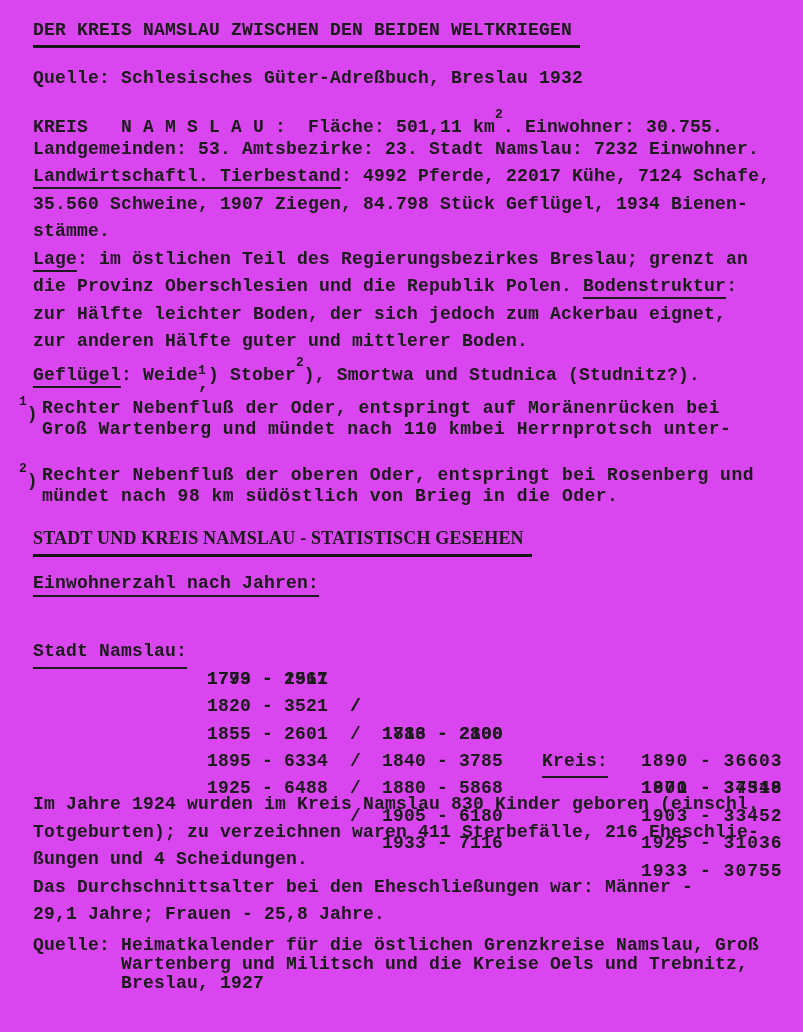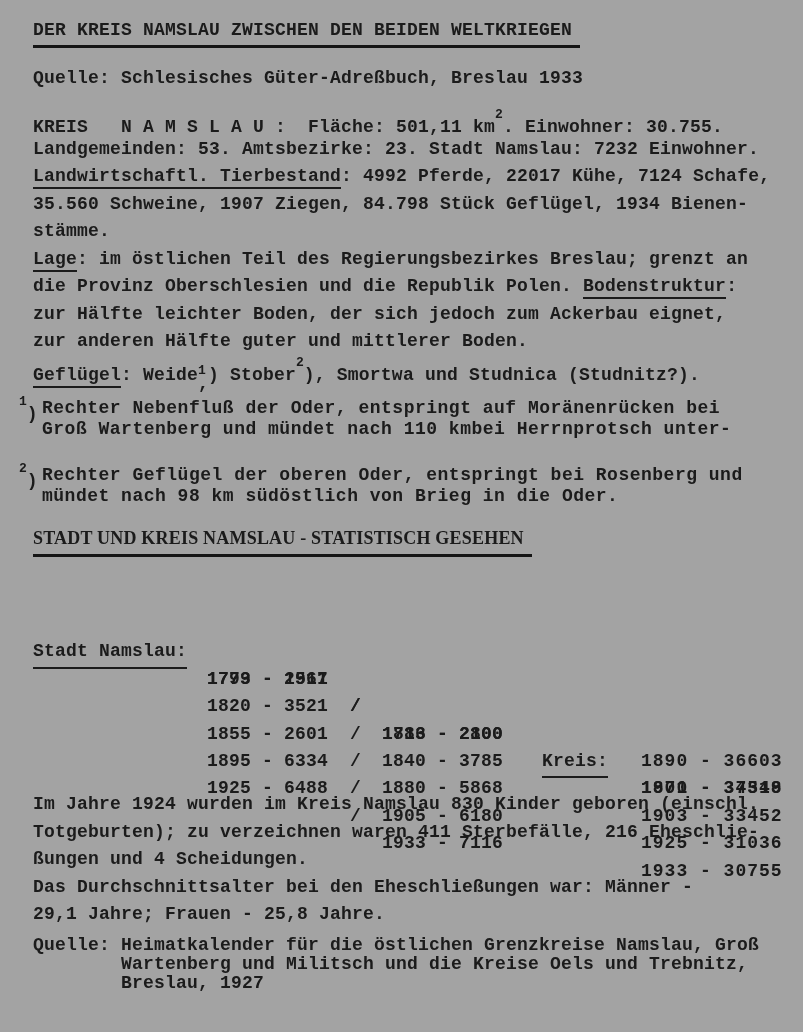--- a/index.html
+++ b/index.html
@@ -1,20 +1,20 @@
 <!DOCTYPE html>
 <html><head>
 <meta charset="utf-8">
 <style>
   html,body { margin:0; padding:0; background:#e8e8e6; }
   .page {
     position:relative;
     width:803px; height:1032px;
     margin:0 auto;
-    background:#a3a3a3;
+    background:#d946ef;
     color:#1b1b1b;
     font-family:"Liberation Mono","DejaVu Sans Mono",monospace;
     font-weight:bold;
     font-size:18px;
     letter-spacing:0.2px;
     overflow:hidden;
   }
   .abs { position:absolute; }
   .pre { white-space:pre; }
   
@@ -53,21 +53,21 @@
 </style>
 </head>
 <body>
 
 <div class="page">
 
   <div class="abs" style="left:33px; top:20px;">
     <span class="headline">DER KREIS NAMSLAU ZWISCHEN DEN BEIDEN WELTKRIEGEN</span>
   </div>
 
-  <div class="abs pre" style="left:33px; top:66px; line-height:24px;">Quelle: Schlesisches Güter-Adreßbuch, Breslau 1933</div>
+  <div class="abs pre" style="left:33px; top:66px; line-height:24px;">Quelle: Schlesisches Güter-Adreßbuch, Breslau 1932</div>
 
   <div class="abs" style="left:33px; top:108px; width:745px;">
     <div class="bl"><span>KREIS   </span><span>N A M S L A U :  </span><span>Fläche: 501,11 km</span><sup class="s">2</sup><span>. Einwohner: 30.755.</span></div>
     <div class="bl">Landgemeinden: 53. Amtsbezirke: 23. Stadt Namslau: 7232 Einwohner.</div>
     <div class="bl"><span class="ul">Landwirtschaftl. Tierbestand</span><span>: 4992 Pferde, 22017 Kühe, 7124 Schafe,</span></div>
     <div class="bl">35.560 Schweine, 1907 Ziegen, 84.798 Stück Geflügel, 1934 Bienen-</div>
     <div class="bl">stämme.</div>
     <div class="bl"><span class="ul">Lage</span><span>: im östlichen Teil des Regierungsbezirkes Breslau; grenzt an</span></div>
     <div class="bl"><span>die Provinz Oberschlesien und die Republik Polen. </span><span class="ul">Bodenstruktur</span><span>:</span></div>
     <div class="bl">zur Hälfte leichter Boden, der sich jedoch zum Ackerbau eignet,</div>
@@ -79,29 +79,32 @@
     <div class="fn-marker"><sup class="s">1</sup><span>)</span></div>
     <div class="fn-text">
       <div>Rechter Nebenfluß der Oder, entspringt auf Moränenrücken bei</div>
       <div>Groß Wartenberg und mündet nach 110 kmbei Herrnprotsch unter-</div>
     </div>
   </div>
 
   <div class="fn" style="top:465px;">
     <div class="fn-marker"><sup class="s">2</sup><span>)</span></div>
     <div class="fn-text">
-      <div>Rechter Geflügel der oberen Oder, entspringt bei Rosenberg und</div>
+      <div>Rechter Nebenfluß der oberen Oder, entspringt bei Rosenberg und</div>
       <div>mündet nach 98 km südöstlich von Brieg in die Oder.</div>
     </div>
   </div>
 
   <div class="abs" style="left:33px; top:528px;">
     <span class="headline" style="font-family:Liberation Serif, serif;">STADT UND KREIS NAMSLAU - STATISTISCH GESEHEN</span>
   </div>
 
+  <div class="abs" style="left:33px; top:573px;">
+    <span class="ul pre" style="border-bottom-width:2px; padding-bottom:2px;">Einwohnerzahl nach Jahren:</span>
+  </div>
 
   <div class="ttable">
     <div class="trow">
       <span class="c-stadt"><span class="ul">Stadt Namslau:</span></span>
       <span class="c1">1779 - 1911</span>
       <span class="csep">/</span>
       <span class="c2">1783 - 2100</span>
       <span class="c-kreis"><span class="ul">Kreis:</span></span>
       <span class="ck">1871 - 37319</span>
     </div>

